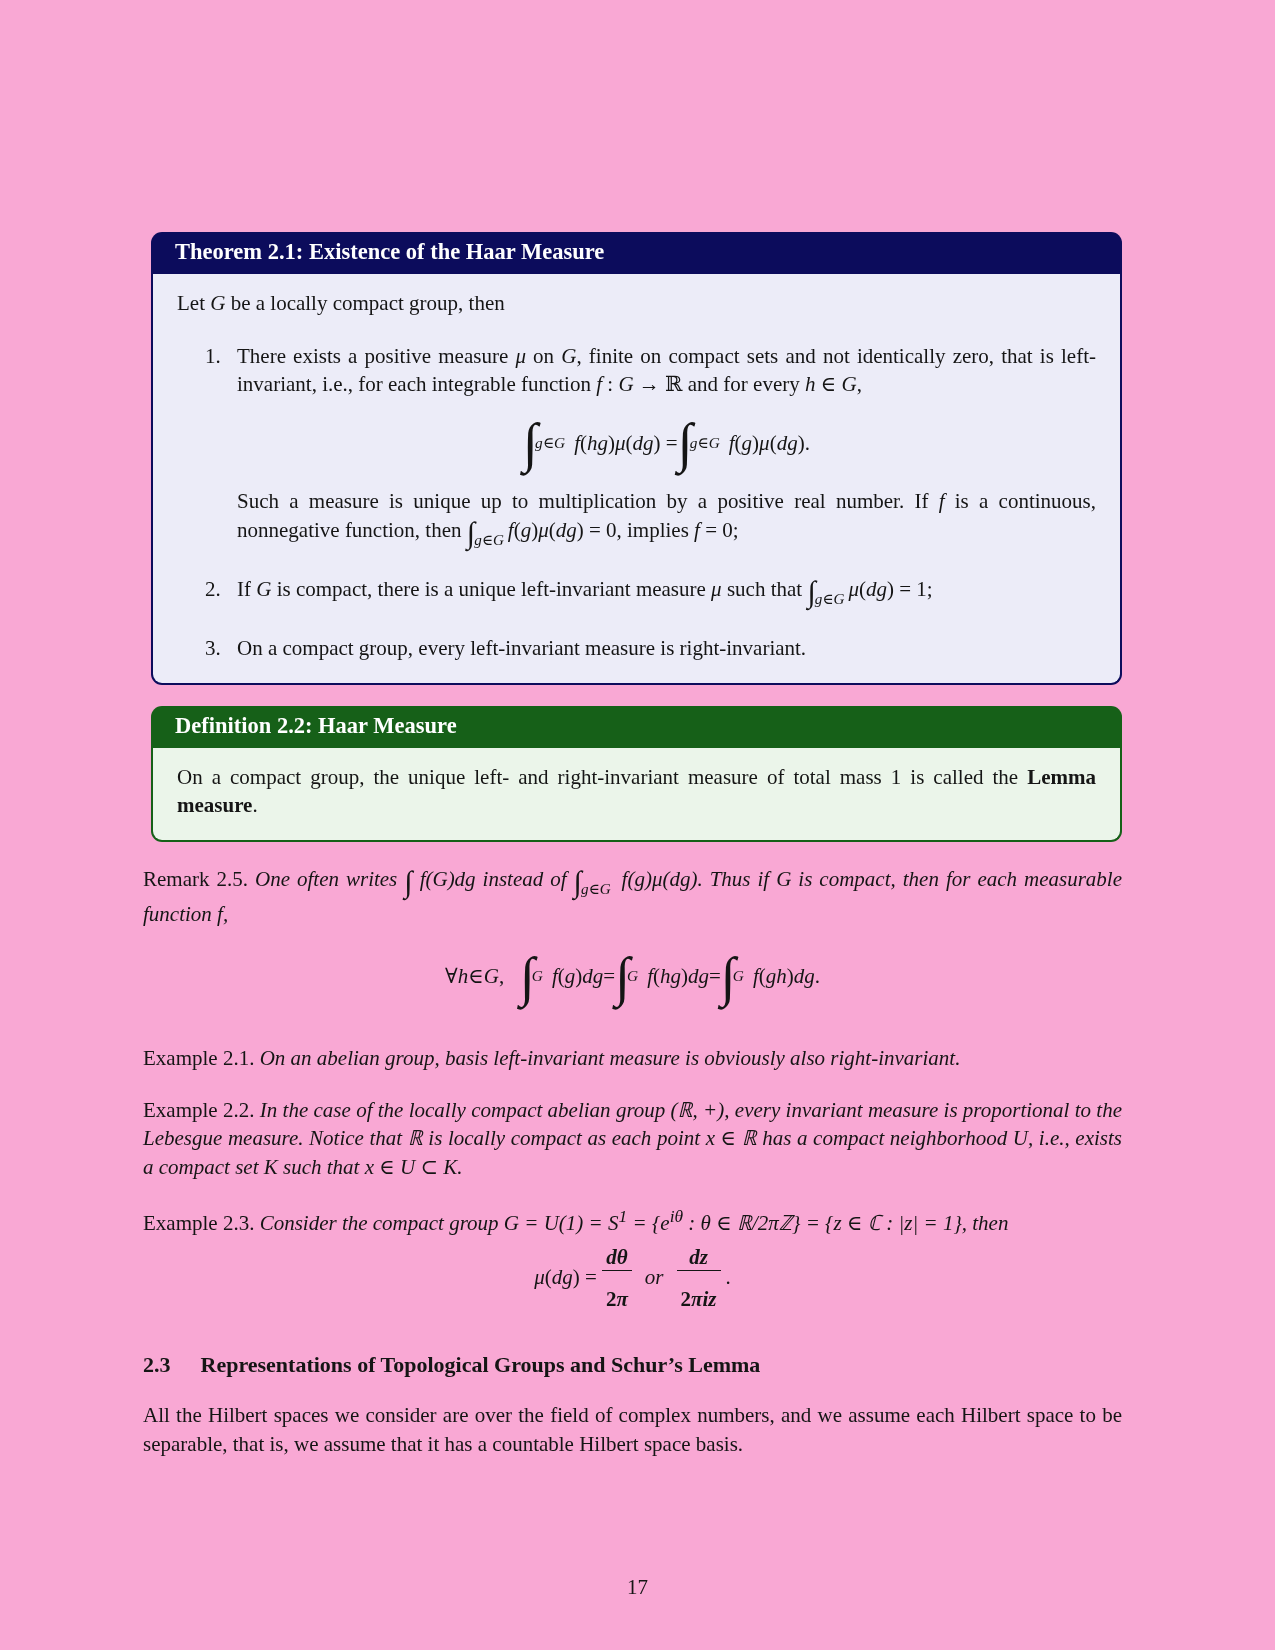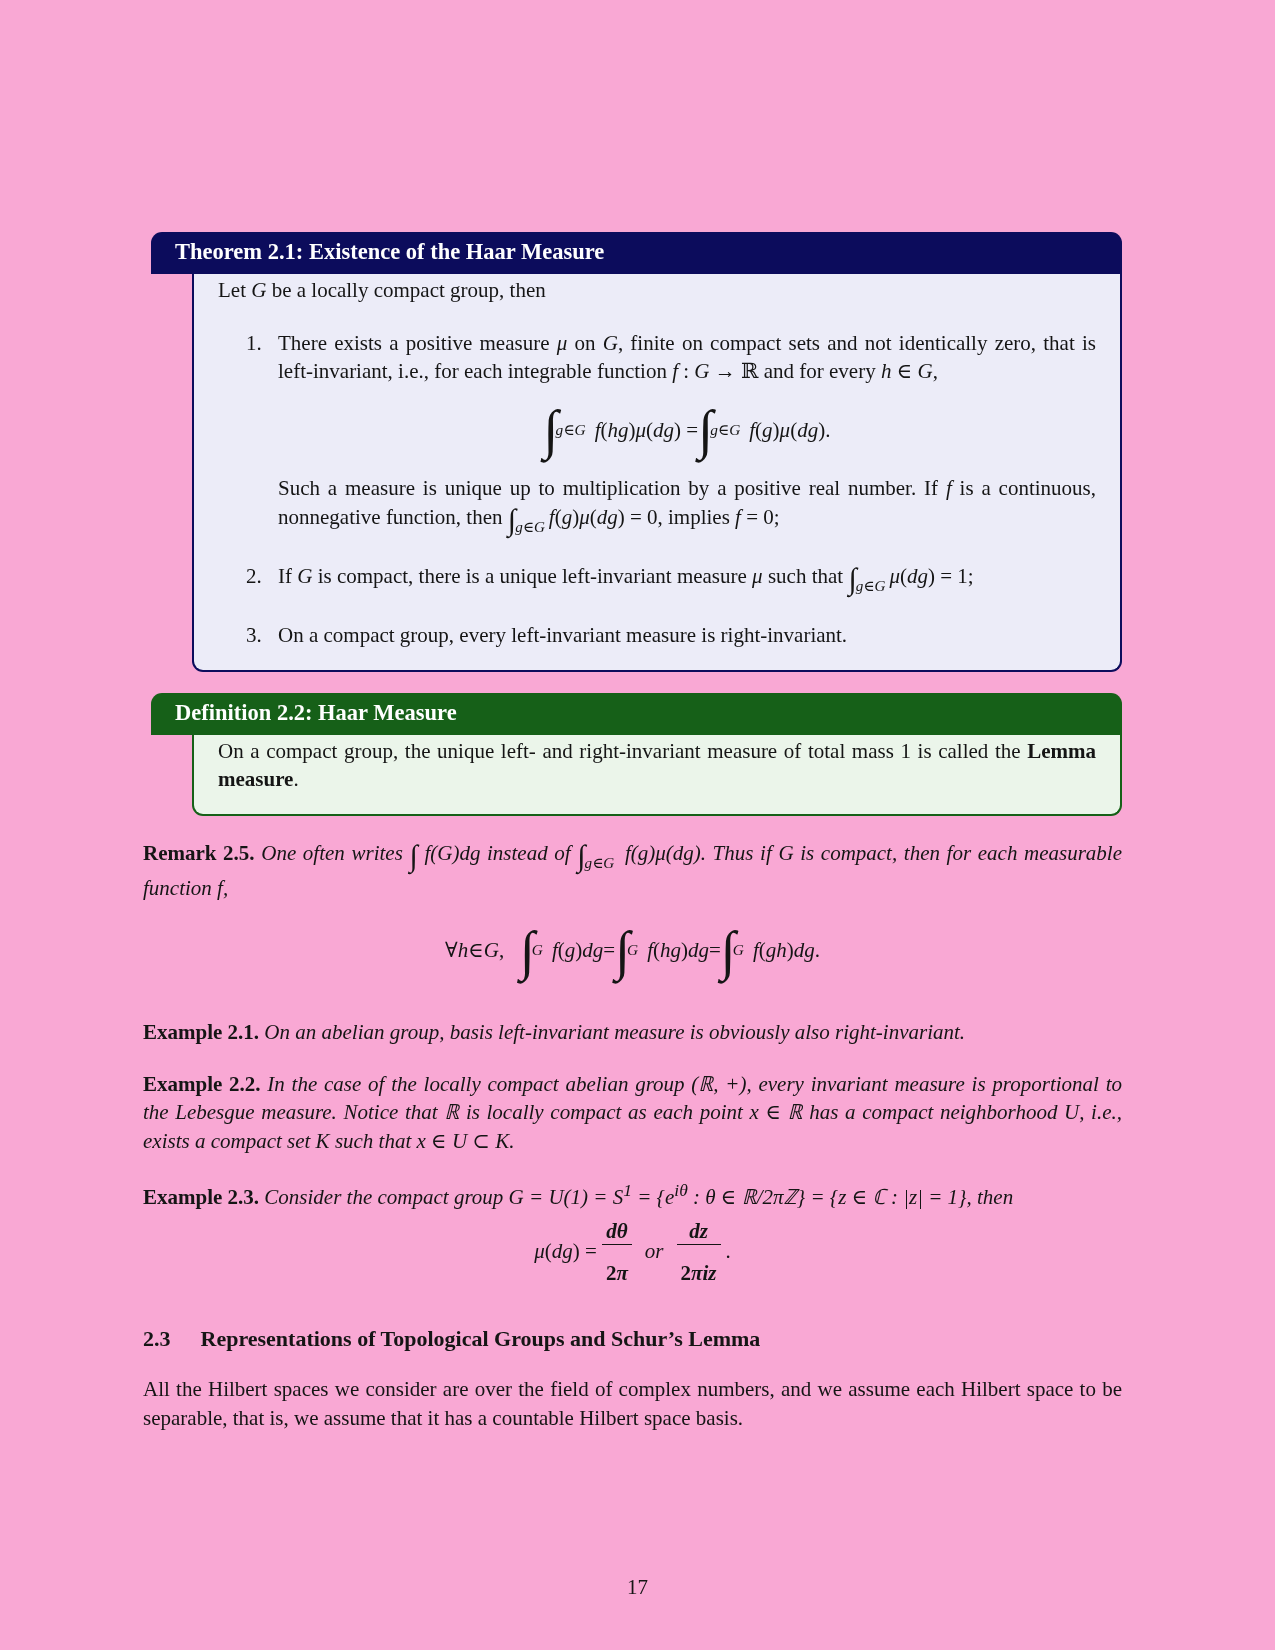--- a/index.html
+++ b/index.html
@@ -27,22 +27,21 @@
     color:#ffffff;
     font-weight:bold;
     font-size:22.5px;
     padding:5px 24px 6px 24px;
     border-radius:11px 11px 0 0;
   }
   .box-body{
     border-style:solid;
     border-width:0 2.5px 2.5px 2.5px;
     border-radius:0 0 11px 11px;
-    padding:2px 24px 20px 24px;
-    margin-left:41px;
+    padding:15px 24px 20px 24px;
   }
   .box.theorem .box-body{border-color:#0c0c5c;}
   .box.definition .box-body{border-color:#166018;}
   .box.definition{margin-top:21px;}
 
   .intro{margin:0;padding:0;}
 
   
   .titem{display:flex;margin:24px 0 0 28px;}
   .tnum{flex:none;width:32px;}
@@ -60,21 +59,21 @@
   .dsub{font-size:0.73em;vertical-align:-1.35em;margin-left:-3px;margin-right:9px;}
   .ii{font-style:normal;display:inline-block;font-size:1.45em;line-height:0;vertical-align:-0.2em;}
   .isub{font-size:0.72em;vertical-align:-0.55em;margin-left:-1px;margin-right:4px;}
   .frac{display:inline-flex;flex-direction:column;align-items:center;vertical-align:middle;margin:0 5px;line-height:1.15;font-weight:bold;}
   .frac .num{display:block;padding:0 4px 1px 4px;}
   .frac .den{display:block;border-top:1.5px solid #151515;padding:16px 4px 0 4px;}
   .orw{font-style:italic;margin:0 8px;}
 
   
   .para{margin:23px 0 0 0;text-align:justify;}
-  .plabel{font-weight:bold;margin-top:16px;}
+  .plabel{font-weight:normal;margin-top:16px;}
   .it{font-style:italic;}
   .eqgap{margin-top:4px;}
 
   
   .secheading{
     margin:34px 0 13px 0;
     font-size:22px;
     font-weight:bold;
     line-height:1.2;
   }

